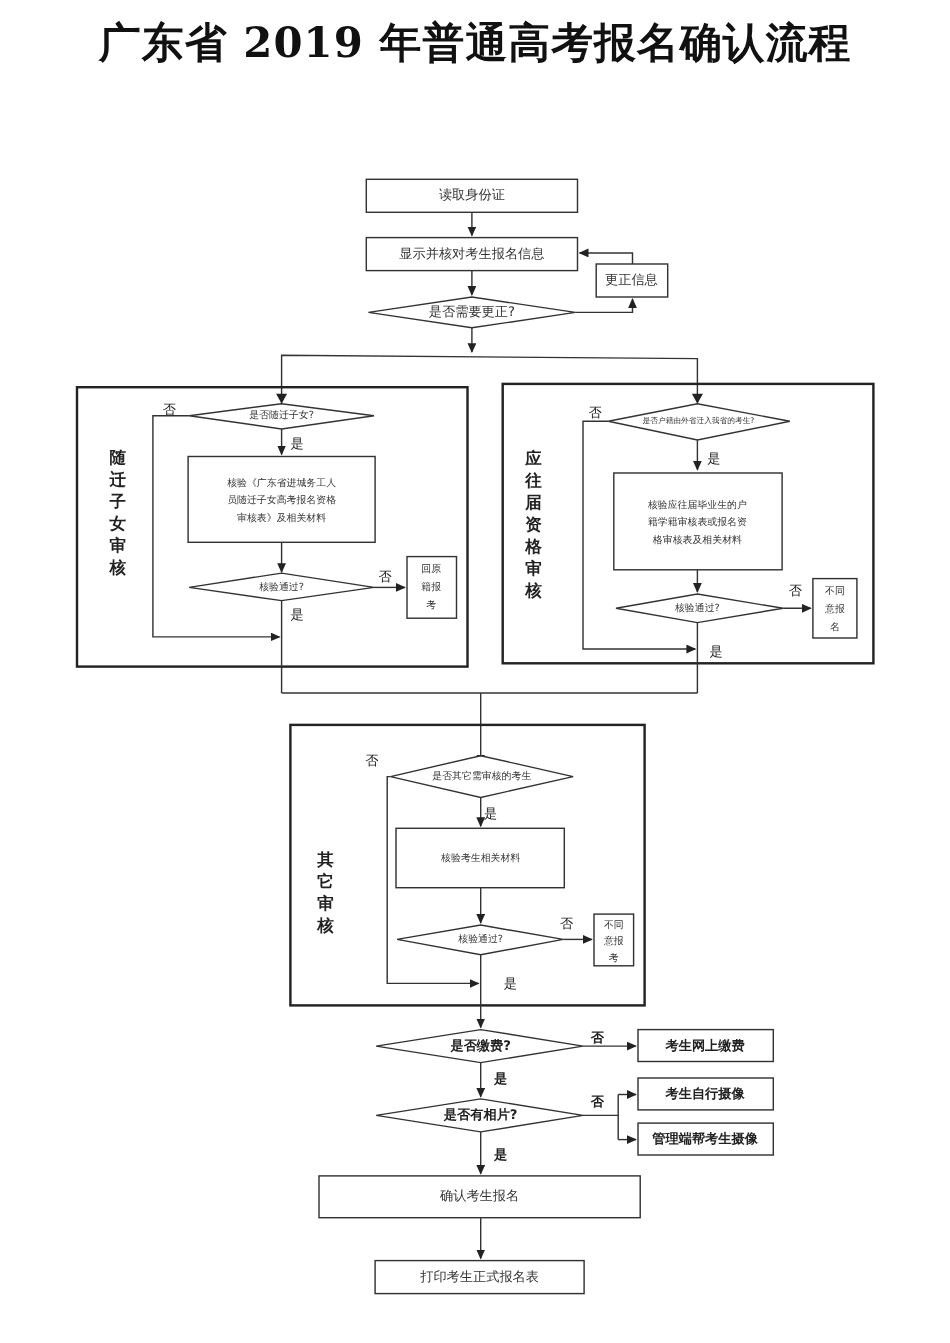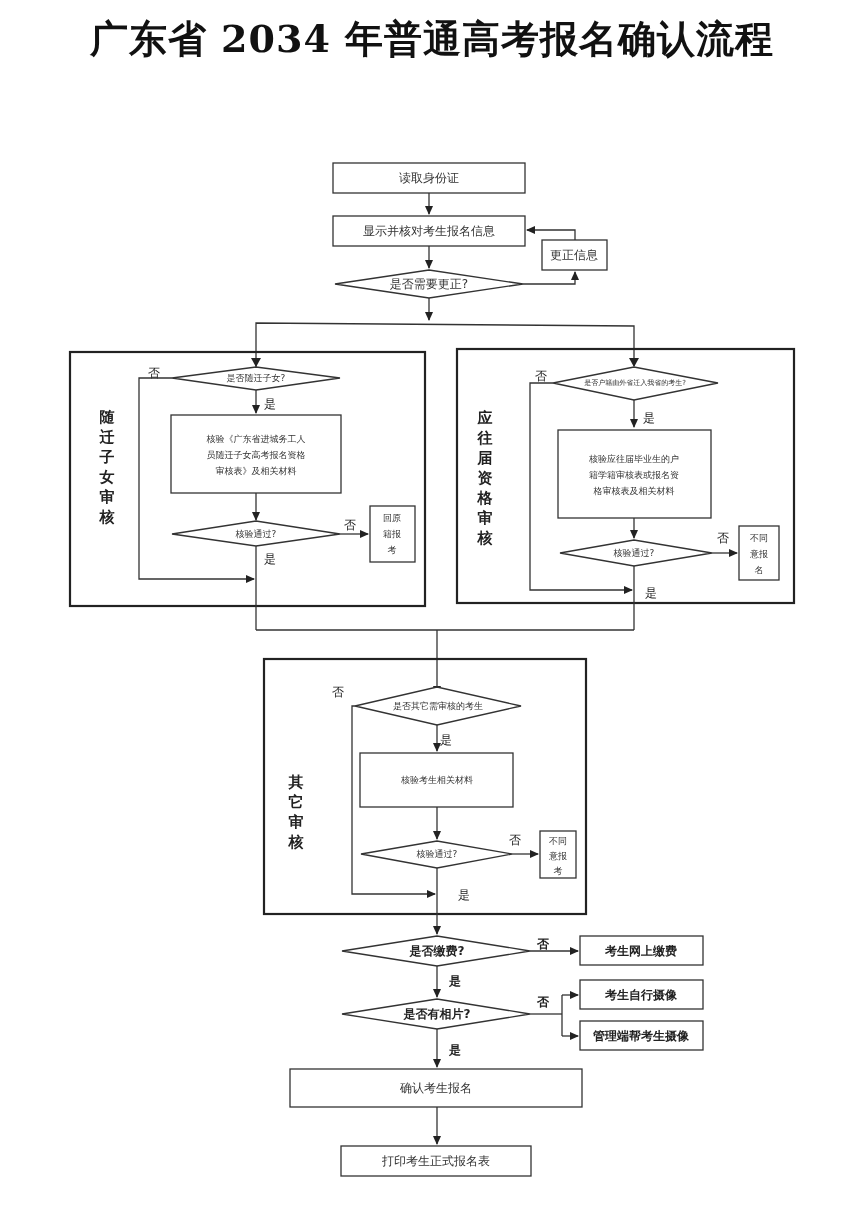--- a/index.html
+++ b/index.html
@@ -12,21 +12,21 @@
     .ln { fill: none; stroke: #333; stroke-width: 1.3; }
     .t { font-family: "DejaVu Sans", sans-serif; font-size: 12px; fill: #333; text-anchor: middle; dominant-baseline: middle; }
     .ts { font-family: "DejaVu Sans", sans-serif; font-size: 9px; fill: #333; text-anchor: middle; dominant-baseline: middle; }
     .tb { font-family: "DejaVu Sans", sans-serif; font-size: 12px; font-weight: bold; fill: #222; text-anchor: middle; dominant-baseline: middle; }
     .lbl { font-family: "DejaVu Sans", sans-serif; font-size: 12px; fill: #222; dominant-baseline: middle; }
     .side { font-family: "DejaVu Sans", sans-serif; font-size: 15px; font-weight: bold; fill: #222; text-anchor: middle; dominant-baseline: middle; }
   </style>
 </head>
 <body>
 
-<div id="title">广东省 2034 年普通高考报名确认流程</div>
+<div id="title">广东省 2019 年普通高考报名确认流程</div>
 
 <svg width="864" height="1221" viewBox="0 0 864 1221">
   <defs>
     <marker id="arr" markerWidth="10" markerHeight="10" refX="8" refY="4" orient="auto" markerUnits="userSpaceOnUse">
       <path d="M0,0 L9,4 L0,8 Z" fill="#222"></path>
     </marker>
   </defs>
 
   <g>
     <rect class="box" x="333" y="163" width="192" height="30"></rect>

